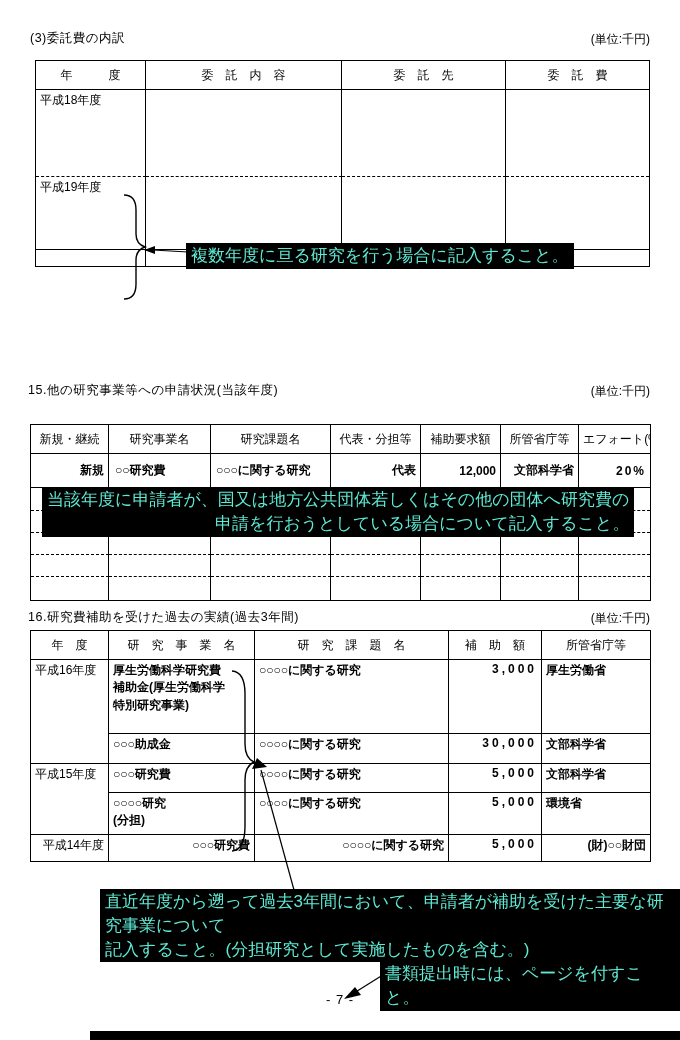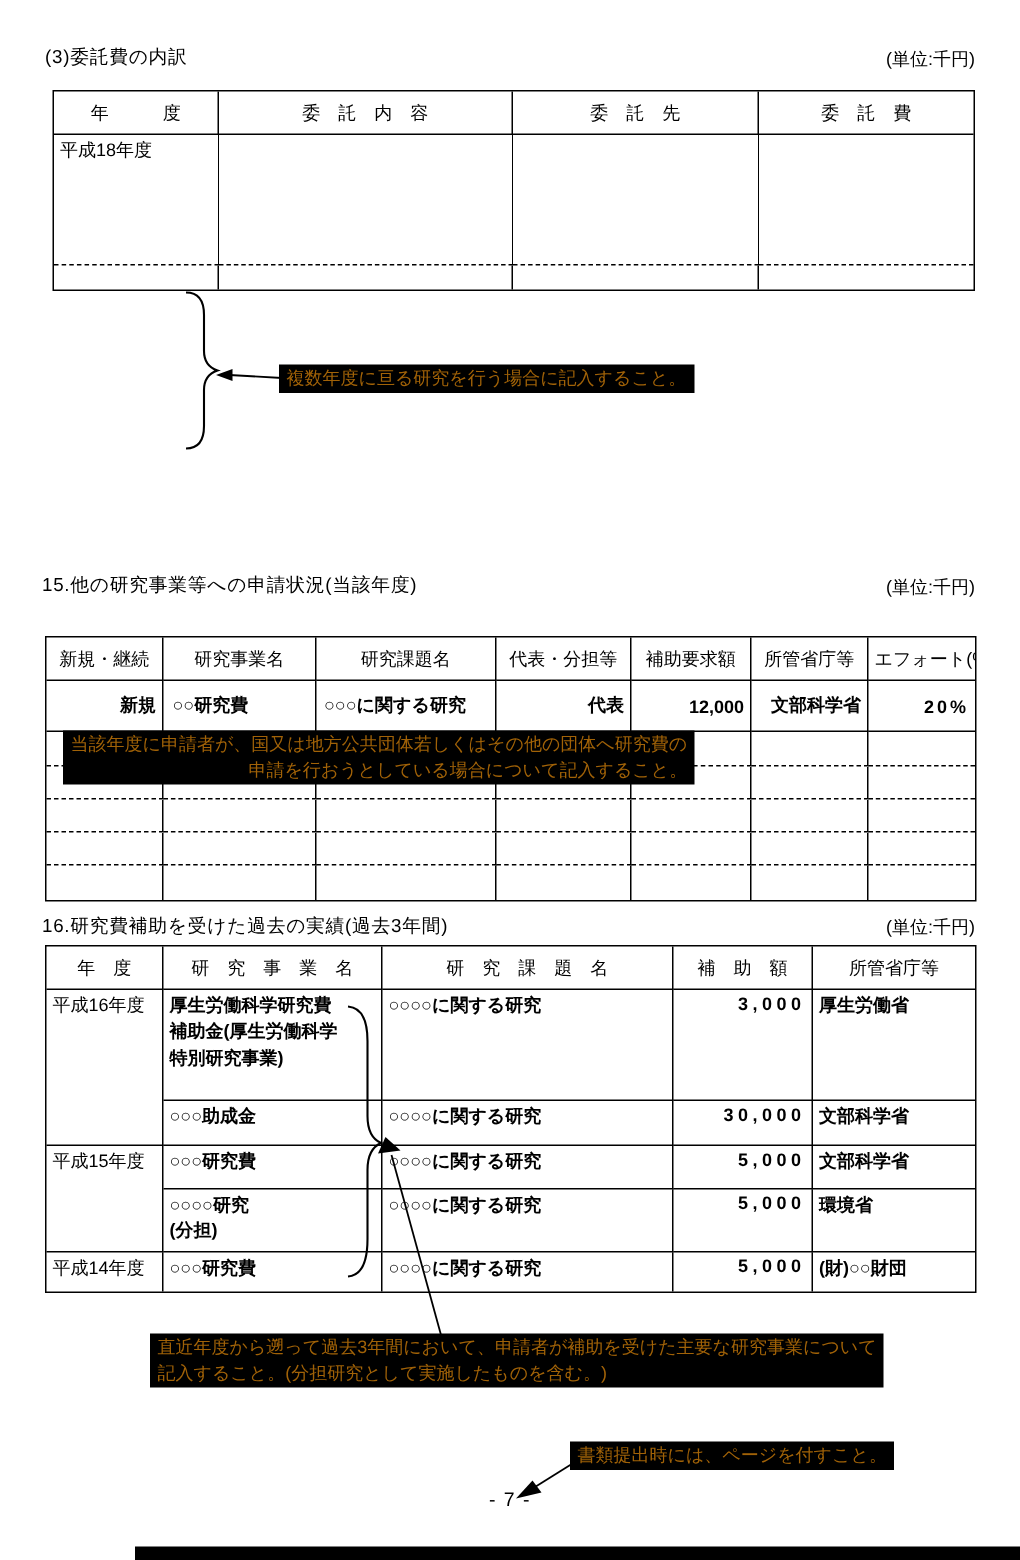--- a/index.html
+++ b/index.html
@@ -16,41 +16,41 @@
 
   table.grid {
     position:absolute; border-collapse:separate; border-spacing:0;
     table-layout:fixed; border:1.4px solid #000; background:#fff;
   }
   .grid th, .grid td {
     border-right:1px solid #000; border-bottom:1px solid #000;
     font-size:12px; padding:2px 4px; overflow:hidden;
   }
   .grid th:last-child, .grid td:last-child { border-right:none; }
-  .grid tbody tr:last-child > td { border-bottom:none; }
+  .grid tbody tr:last-child > td { border-bottom:none;text-align:right; }
   .grid th { font-weight:normal; text-align:center; vertical-align:middle; white-space:nowrap; }
   .grid td { vertical-align:top; }
   tr.db > td { border-bottom-style:dashed; }
 
   .yr  { padding-top:9px; padding-left:6px; white-space:nowrap; }
   .yr3 { padding-top:7px; padding-left:5px; white-space:nowrap; }
   .bold { font-weight:bold; }
   .ctr { text-align:right; vertical-align:middle; }
   .prewrap { white-space:pre-line; }
   .proj { padding-left:6px; padding-top:6px; line-height:1.45; }
   .subj { padding-left:8px; padding-top:7px; }
   .min  { padding-left:8px; padding-top:7px; }
   .amt  { text-align:right; padding-right:10px; padding-top:7px; letter-spacing:3px; }
   .sample > td { font-weight:bold; vertical-align:middle; }
   .sp2 { letter-spacing:2px; }
   .fs10 { font-size:10px; padding-left:1px; padding-right:1px; }
 
   .callout {
-    position:absolute; background:#000; color:#a16207;
-    font-size:12px; line-height:1.4; padding:1px 5px;
+    position:absolute; background:#000; color:#5eead4;
+    font-size:17px; line-height:1.4; padding:1px 5px;
     white-space:pre-line;
   }
   .pagenum { position:absolute; left:0; width:680px; text-align:center;
              font-size:13px; letter-spacing:1px; }
   .edgebar { position:absolute; background:#000; }
 </style>
 </head>
 <body>
 
 <div class="page">
@@ -69,20 +69,26 @@
       <tr style="height:29px">
         <th>年　　　度</th>
         <th>委　託　内　容</th>
         <th>委　託　先</th>
         <th>委　託　費</th>
       </tr>
     </thead>
     <tbody>
       <tr class="db" style="height:87px">
         <td class="yr">平成18年度</td>
+        <td></td>
+        <td></td>
+        <td></td>
+      </tr>
+      <tr style="height:73px">
+        <td class="yr">平成19年度</td>
         <td></td>
         <td></td>
         <td></td>
       </tr>
       <tr style="height:16px">
         <td></td>
         <td></td>
         <td></td>
         <td></td>
       </tr>

